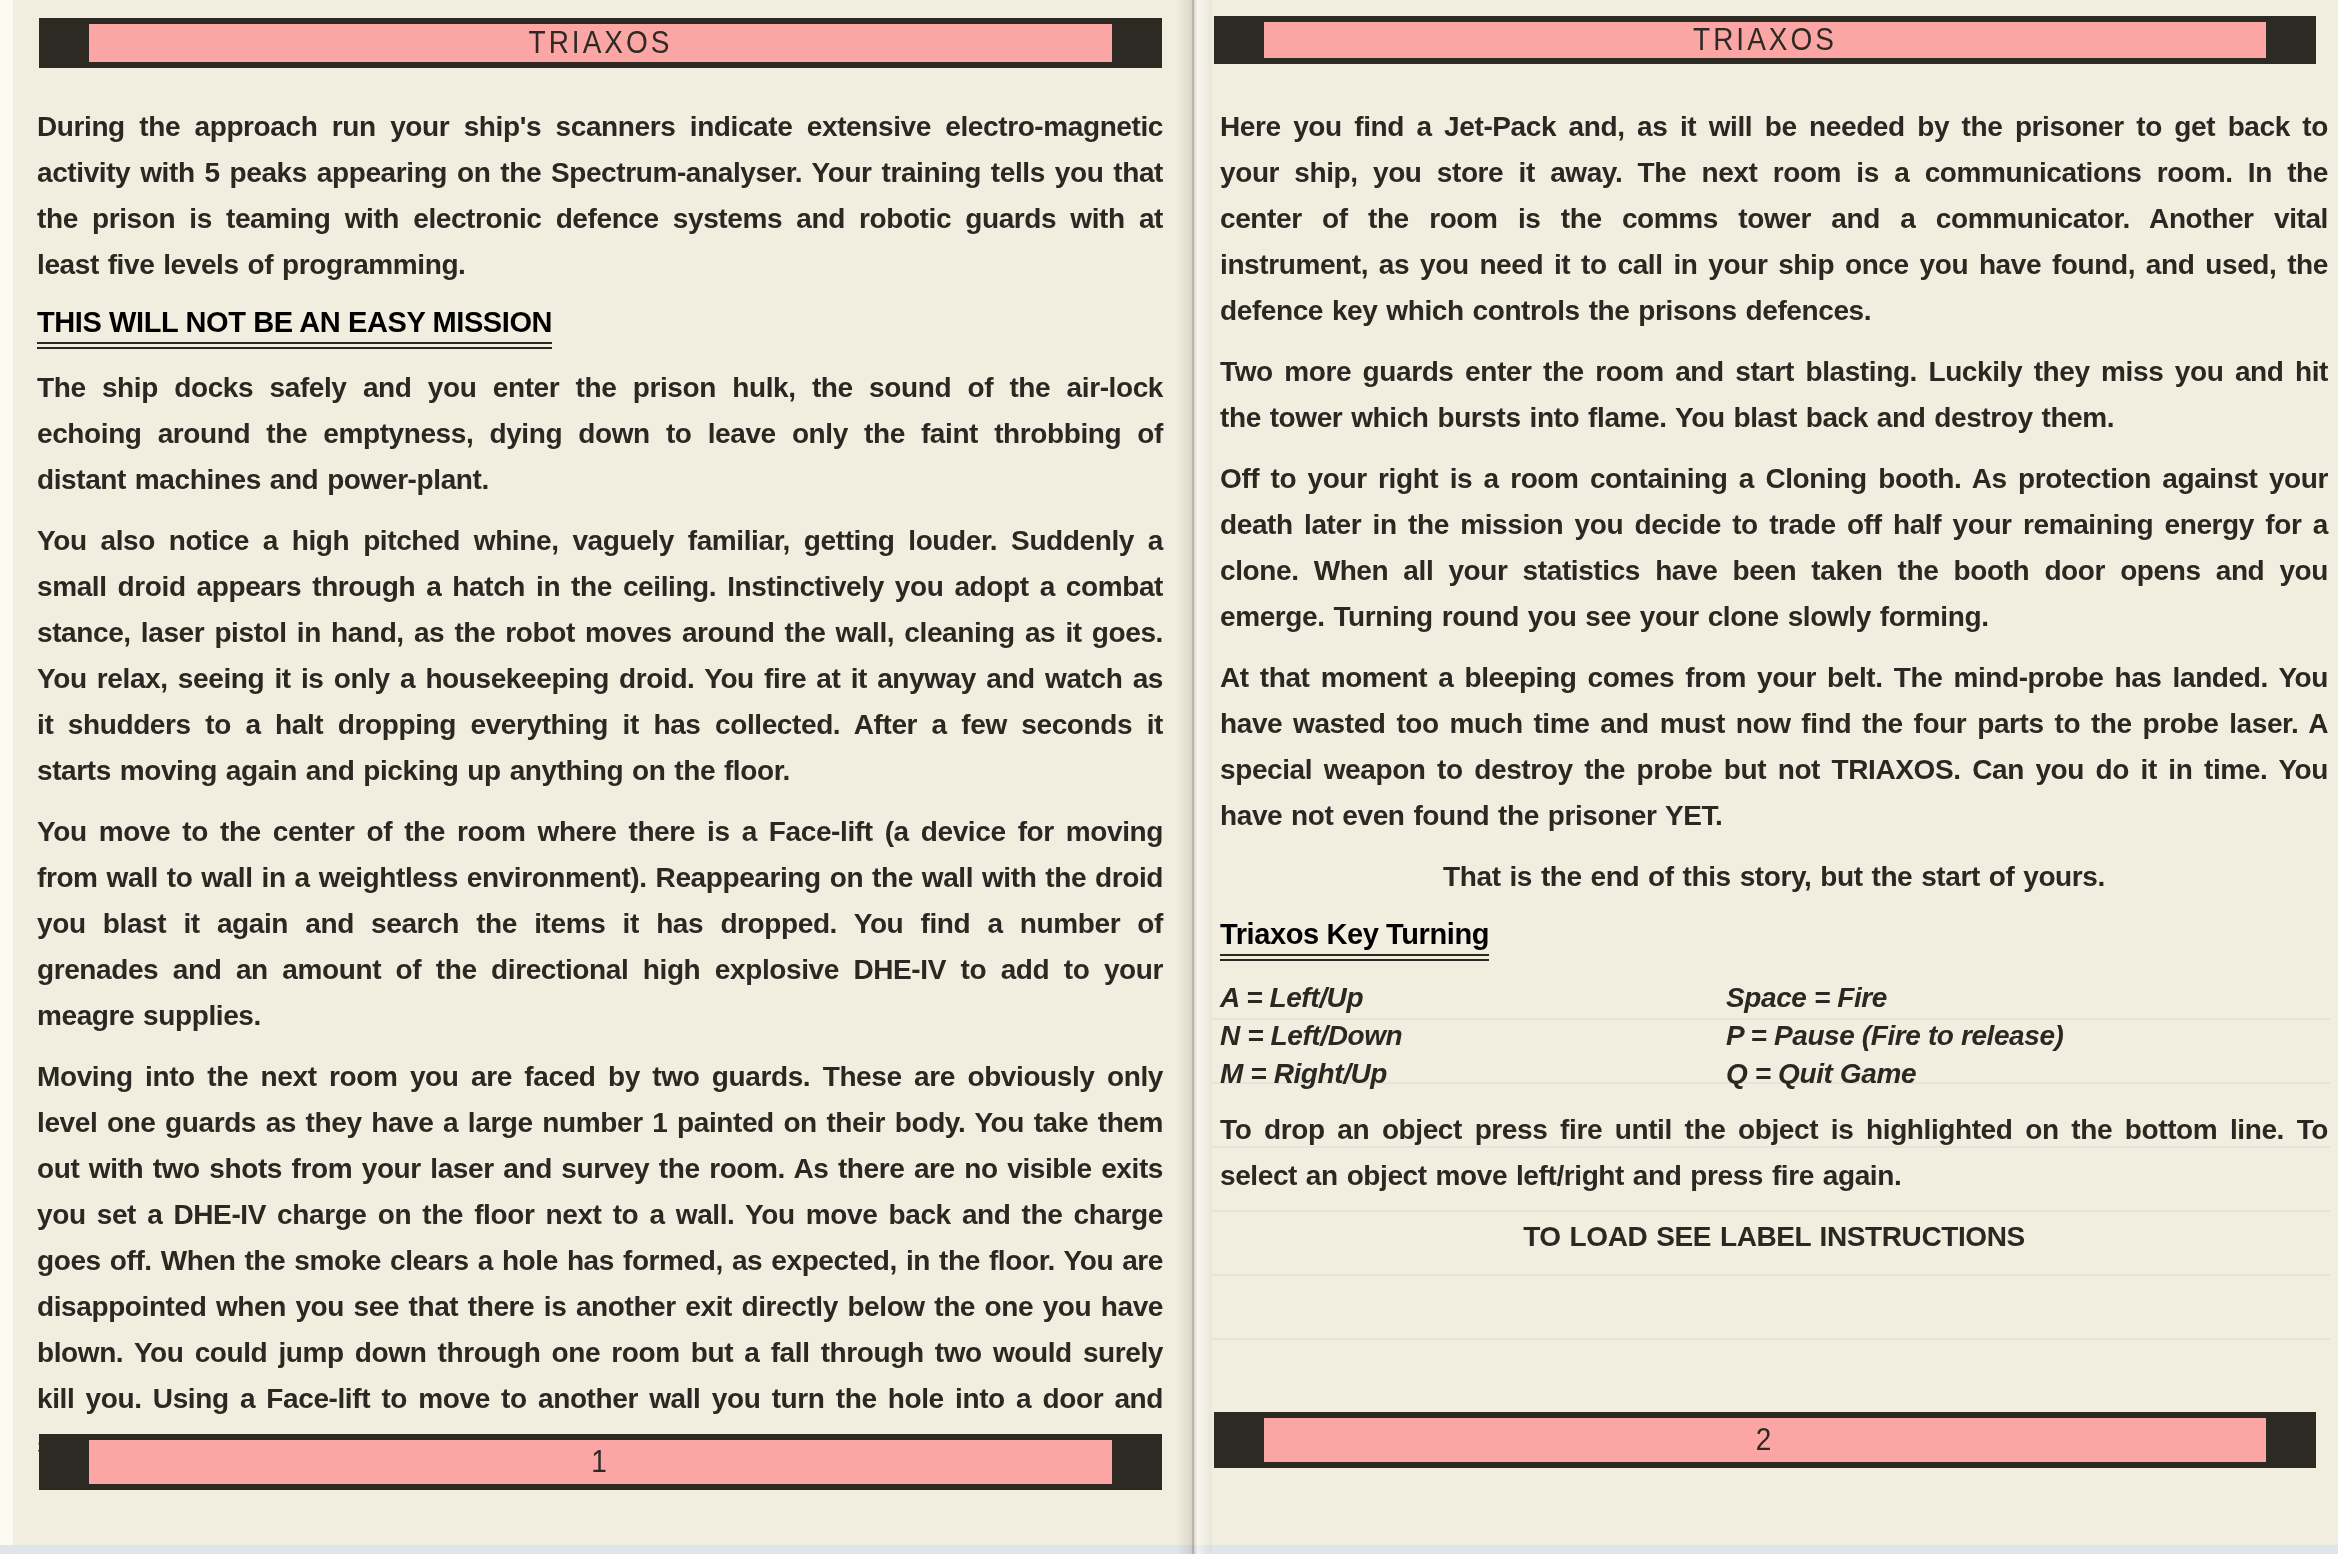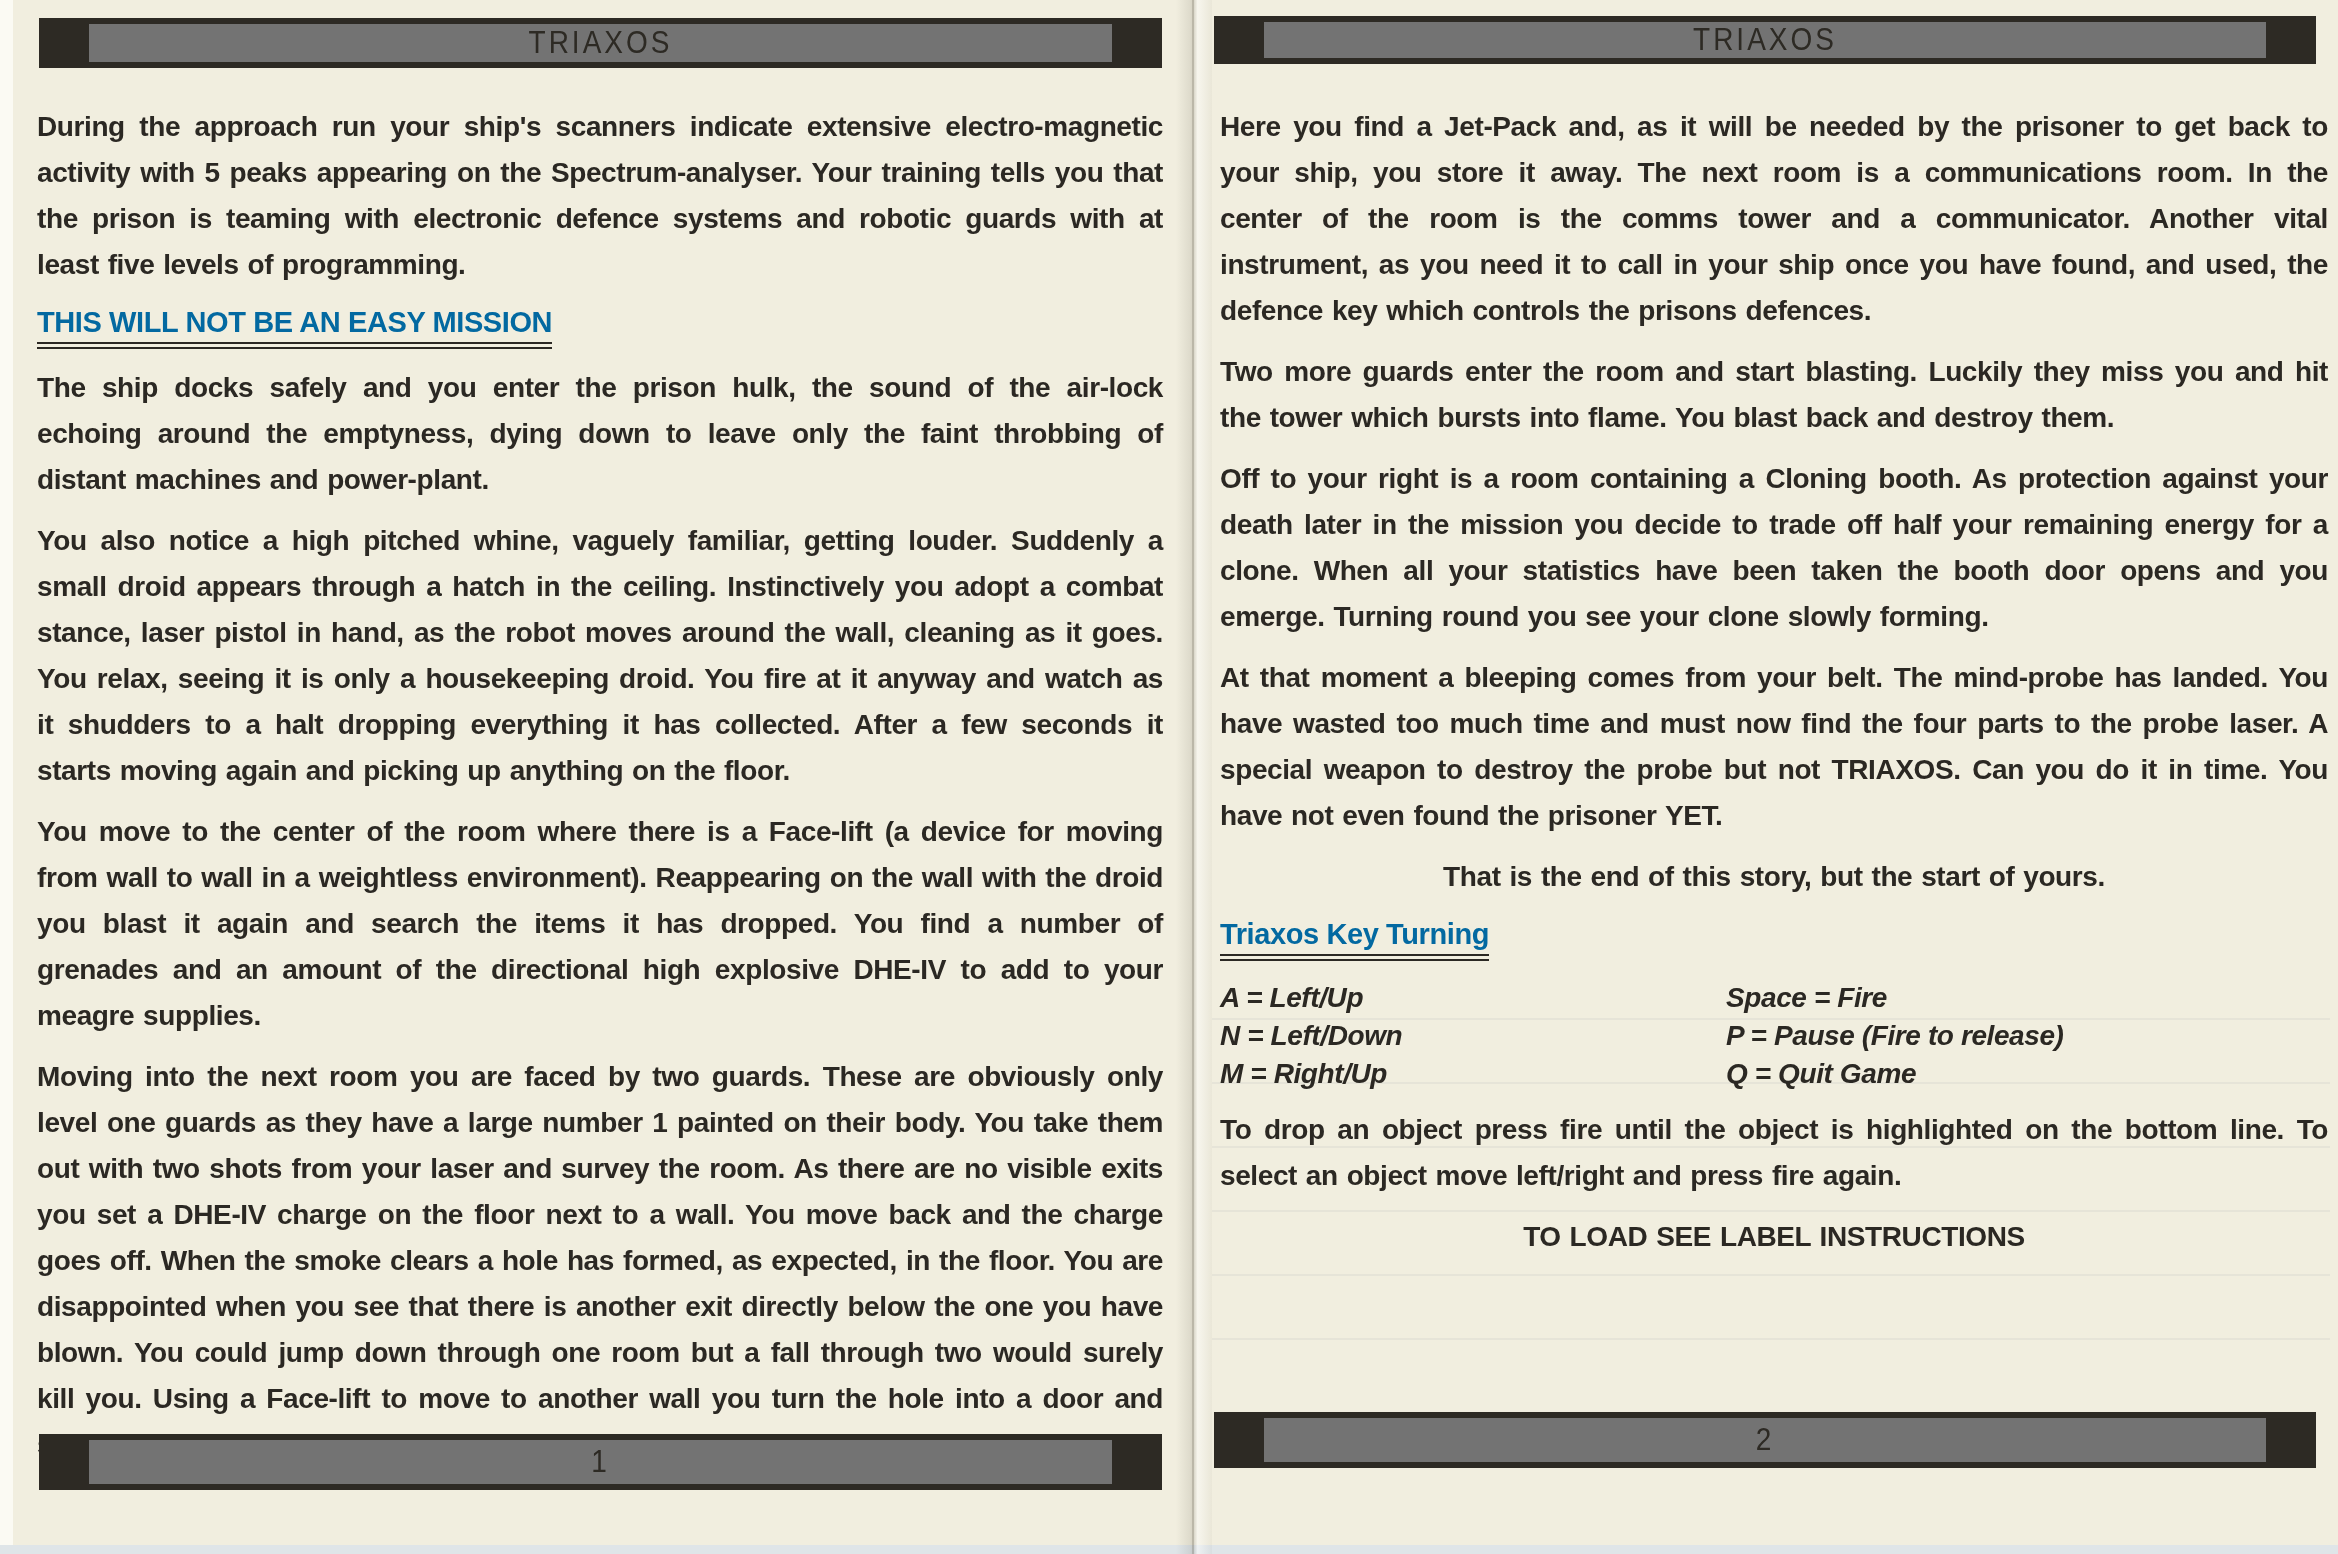--- a/index.html
+++ b/index.html
@@ -19,21 +19,21 @@
   .gutter-line{position:absolute;left:1192px;top:0;width:2px;height:100%;background:rgba(90,85,70,0.22);}
 
   .page{position:absolute;top:0;height:1554px;}
   .page-left{left:13px;width:1163px;}
   .page-right{left:1212px;width:1118px;}
 
   
   .bar{position:absolute;display:flex;align-items:stretch;}
   .bar .cap{width:50px;background:#2d2a24;}
   .bar .mid{
-    flex:1;background:#737373;
+    flex:1;background:#fca5a5;
     border-top:6px solid #2d2a24;border-bottom:6px solid #2d2a24;
     display:flex;align-items:center;justify-content:center;
   }
   .bar .mid span{
     font-size:28px;letter-spacing:3px;color:#2d2a24;
     transform:scaleY(1.15);
   }
   .hdr-l{left:26px;right:14px;top:18px;height:50px;}
   .hdr-r{left:2px;right:14px;top:16px;height:48px;}
   .ftr-l{left:26px;right:14px;top:1434px;height:56px;}
@@ -46,21 +46,21 @@
   p.story{
     margin:0 0 15px 0;
     text-align:justify;
     font-size:28px;line-height:46px;
     letter-spacing:-0.4px;word-spacing:1.5px;
     font-weight:bold;color:#2b2823;
   }
   p.story.last-flat{text-align:center;}
   .section-heading{
     display:inline-block;
-    font-size:29px;line-height:34px;font-weight:bold;color:#0369a1;
+    font-size:29px;line-height:34px;font-weight:bold;color:#000000;
     letter-spacing:-0.4px;
     border-bottom:7px double #2b2823;
     padding-bottom:3px;margin:2px 0 16px 0;
   }
   .controls-grid{display:flex;margin:2px 0 14px 0;}
   .controls-col{list-style:none;margin:0;padding:0;font-style:italic;}
   .controls-col.first{width:506px;}
   .controls-col li{
     font-size:28px;line-height:38px;font-weight:bold;color:#2b2823;
     letter-spacing:-0.4px;margin:0;

